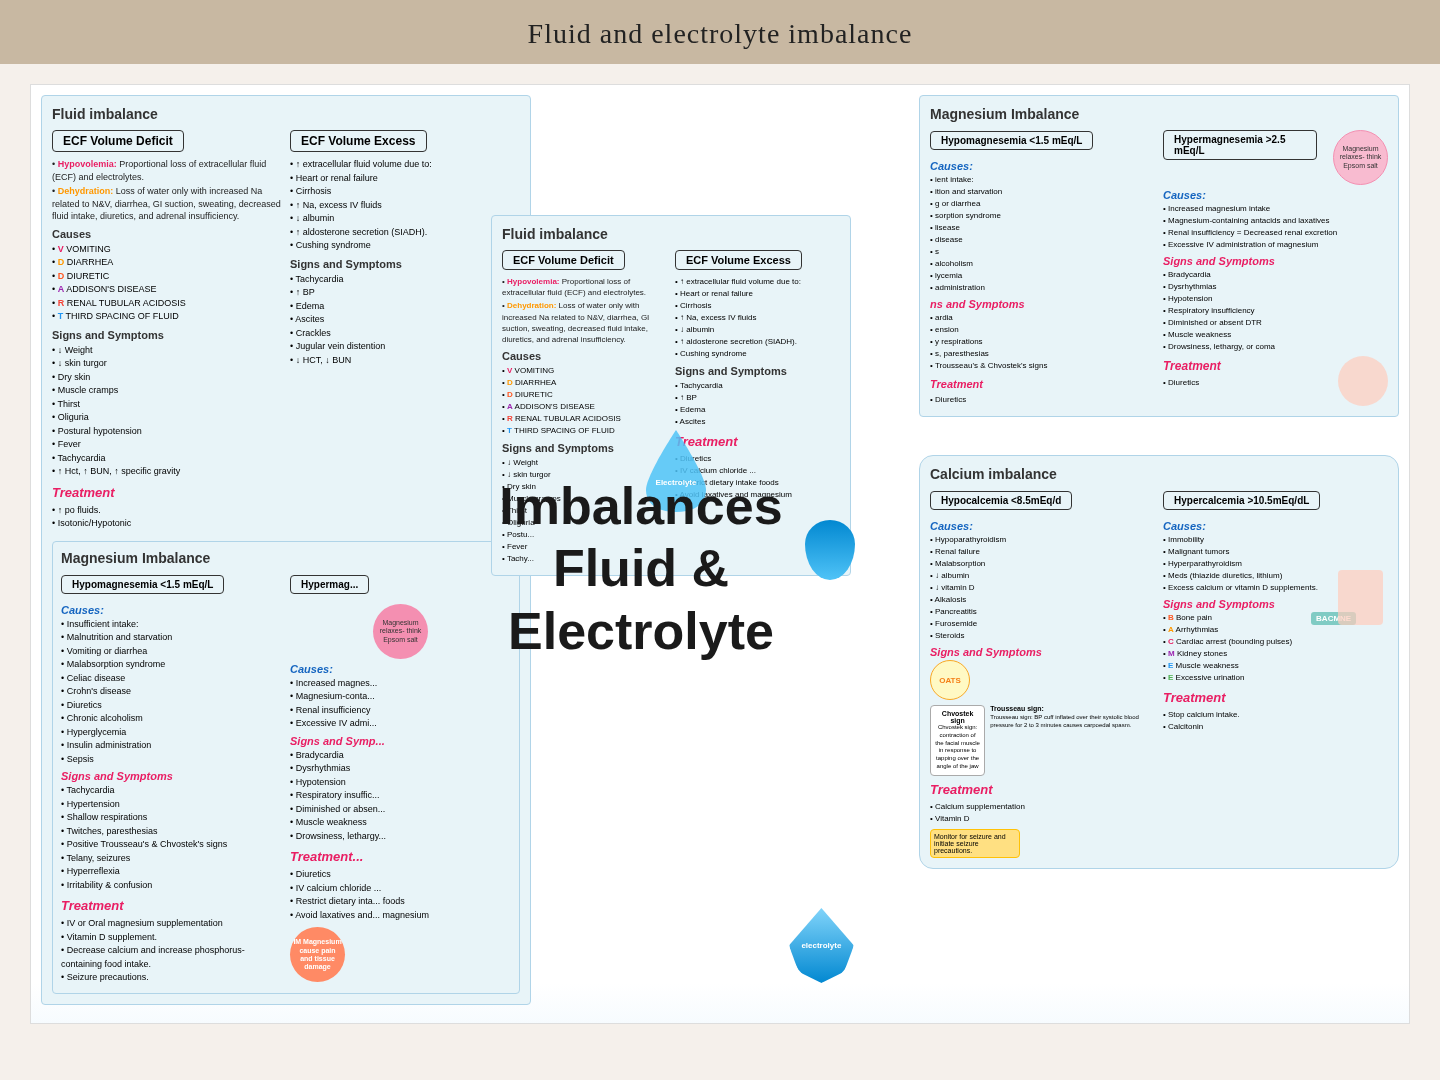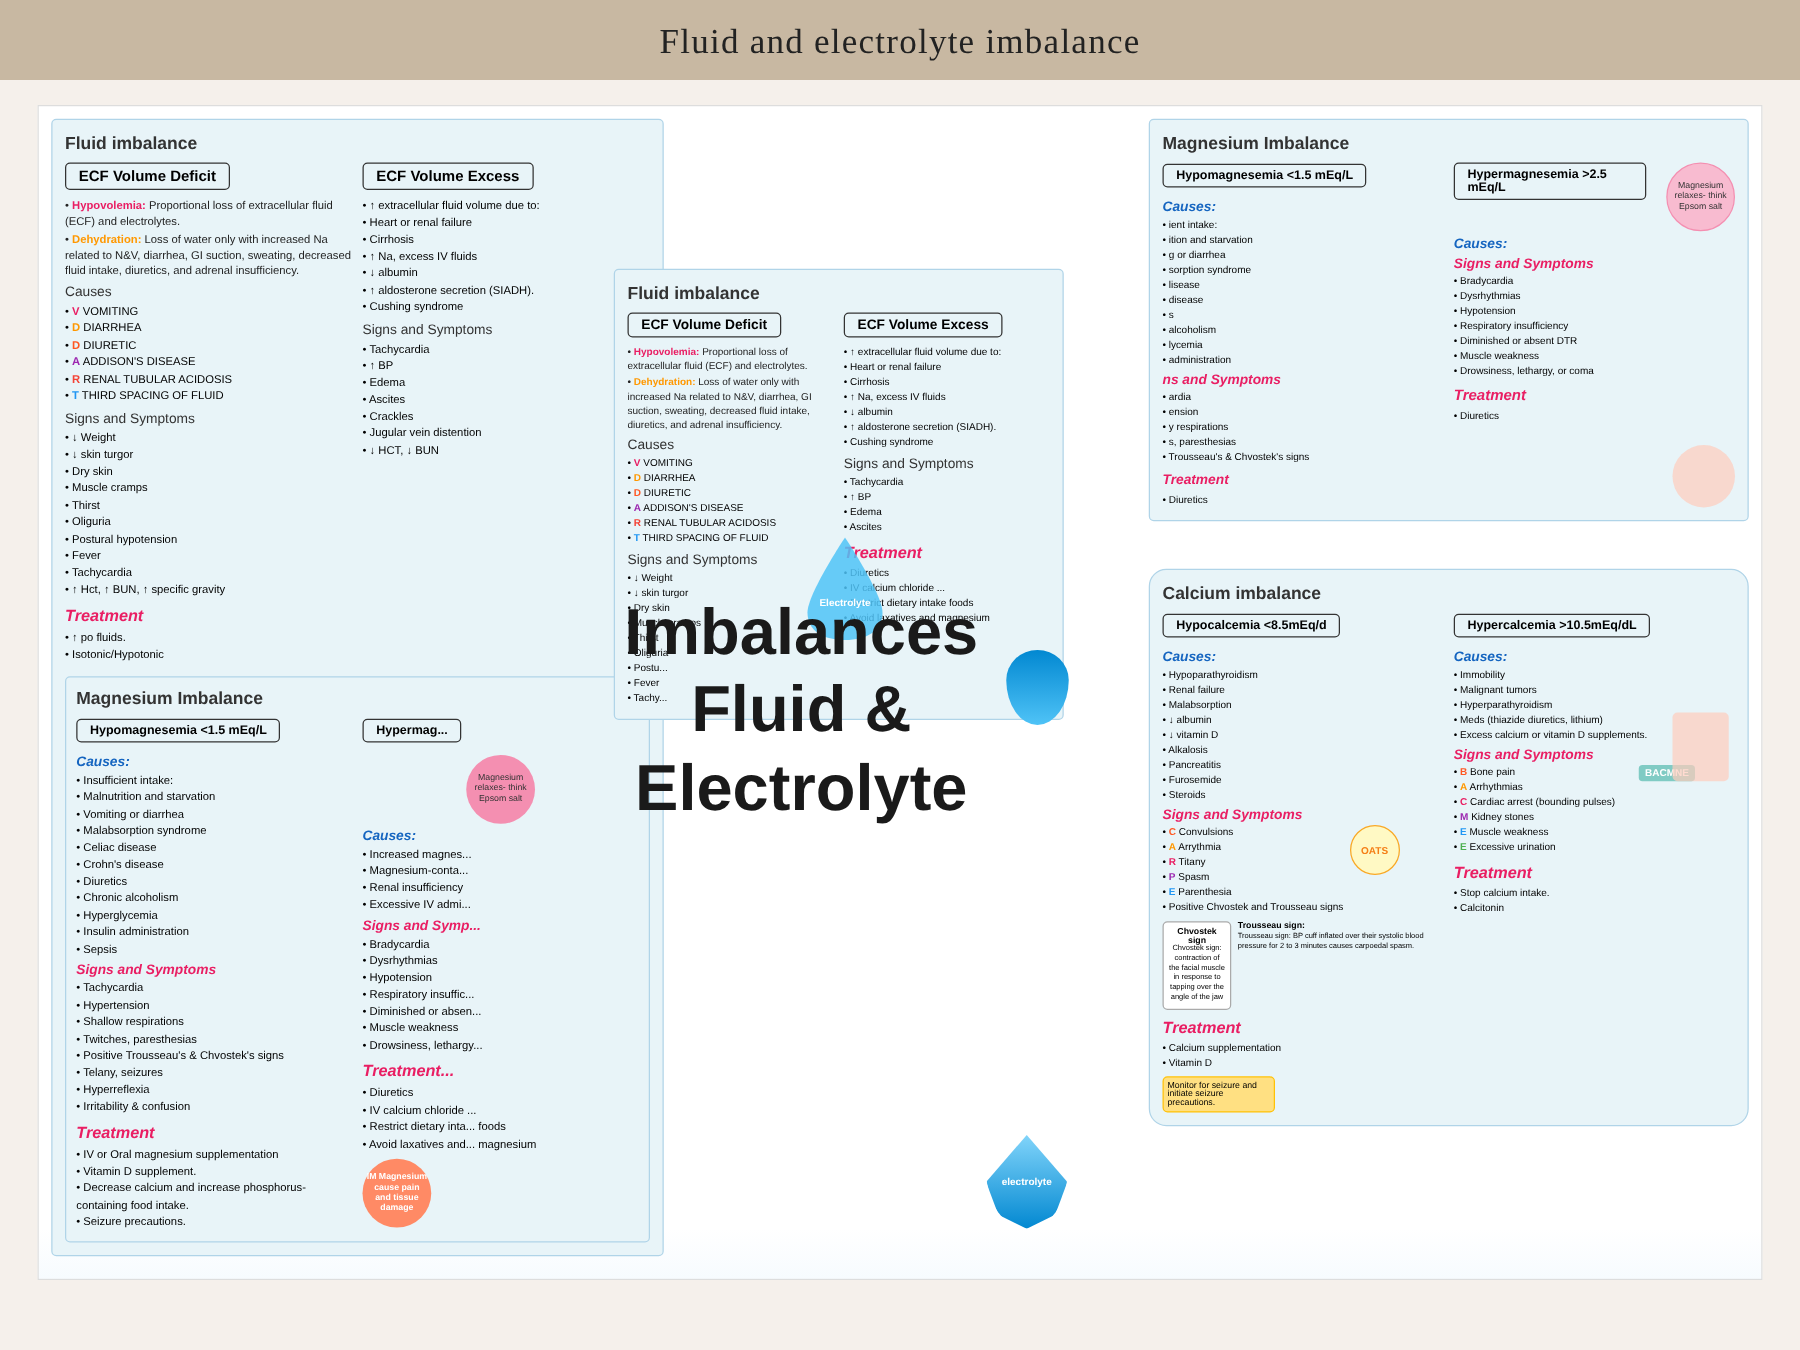--- a/index.html
+++ b/index.html
@@ -87,21 +87,21 @@
       font-size: 9px;
       line-height: 1.4;
       color: #222;
       margin-bottom: 5px;
     }
 
     .text-block p { margin-bottom: 2px; }
 
     .section-heading {
       font-size: 11px;
-      font-weight: normal;
+      font-weight: bold;
       color: #333;
       margin: 5px 0 3px;
     }
 
     .causes-list, .symptoms-list {
       font-size: 9px;
       list-style: none;
       padding: 0;
       line-height: 1.5;
     }
@@ -449,20 +449,26 @@
       </div>
 
       <div class="col-half" style="position:relative;">
         <div style="position:relative;display:flex;align-items:flex-start;gap:16px;">
           <div class="box-title" style="font-size:10px;">Hypermagnesemia &gt;2.5 mEq/L</div>
           <div style="background:#f8bbd0;border:1px solid #f48fb1;border-radius:50%;width:55px;height:55px;display:flex;align-items:center;justify-content:center;font-size:7px;text-align:center;color:#333;flex-shrink:0;">
             <span style="padding:2px;line-height:1.2;">Magnesium relaxes- think Epsom salt</span>
           </div>
         </div>
         <div class="sub-section-title">Causes:</div>
+        <ul class="causes-list" style="font-size:8px;">
+          <li>Increased magnesium intake</li>
+          <li>Magnesium-containing antacids and laxatives</li>
+          <li>Renal insufficiency = Decreased renal excretion</li>
+          <li>Excessive IV administration of magnesium</li>
+        </ul>
         <div class="signs-heading">Signs and Symptoms</div>
         <ul class="symptoms-list" style="font-size:8px;">
           <li>Bradycardia</li>
           <li>Dysrhythmias</li>
           <li>Hypotension</li>
           <li>Respiratory insufficiency</li>
           <li>Diminished or absent DTR</li>
           <li>Muscle weakness</li>
           <li>Drowsiness, lethargy, or coma</li>
         </ul>
@@ -491,30 +497,20 @@
           <li>↓ vitamin D</li>
           <li>Alkalosis</li>
           <li>Pancreatitis</li>
           <li>Furosemide</li>
           <li>Steroids</li>
         </ul>
         <div class="signs-heading">Signs and Symptoms</div>
         
         <div style="display:flex;gap:5px;align-items:flex-start;">
           <div>
-            <ul class="symptoms-list" style="font-size:8px;list-style:none;">
-              <li><span style="color:#ff5722;font-weight:bold;">C</span> Convulsions</li>
-              <li><span style="color:#ff9800;font-weight:bold;">A</span> Arrythmia</li>
-              <li><span style="color:#e91e63;font-weight:bold;">R</span> Titany</li>
-              <li><span style="color:#9c27b0;font-weight:bold;">P</span> Spasm</li>
-              <li><span style="color:#2196f3;font-weight:bold;">E</span> Parenthesia</li>
-              <li>Positive Chvostek and Trousseau signs</li>
-            </ul>
-          </div>
-          <div>
             <div style="background:#fff9c4;border:1px solid #f9a825;border-radius:50%;width:40px;height:40px;display:flex;align-items:center;justify-content:center;font-size:8px;font-weight:bold;color:#f57f17;">
               <span>OATS</span>
             </div>
           </div>
         </div>
         
         <div style="display:flex;gap:5px;margin-top:5px;align-items:flex-start;">
           <div class="chvostek-box">
             <div style="font-size:7px;font-weight:bold;">Chvostek sign</div>
             <div style="font-size:6px;line-height:1.3;">Chvostek sign: contraction of the facial muscle in response to tapping over the angle of the jaw</div>

